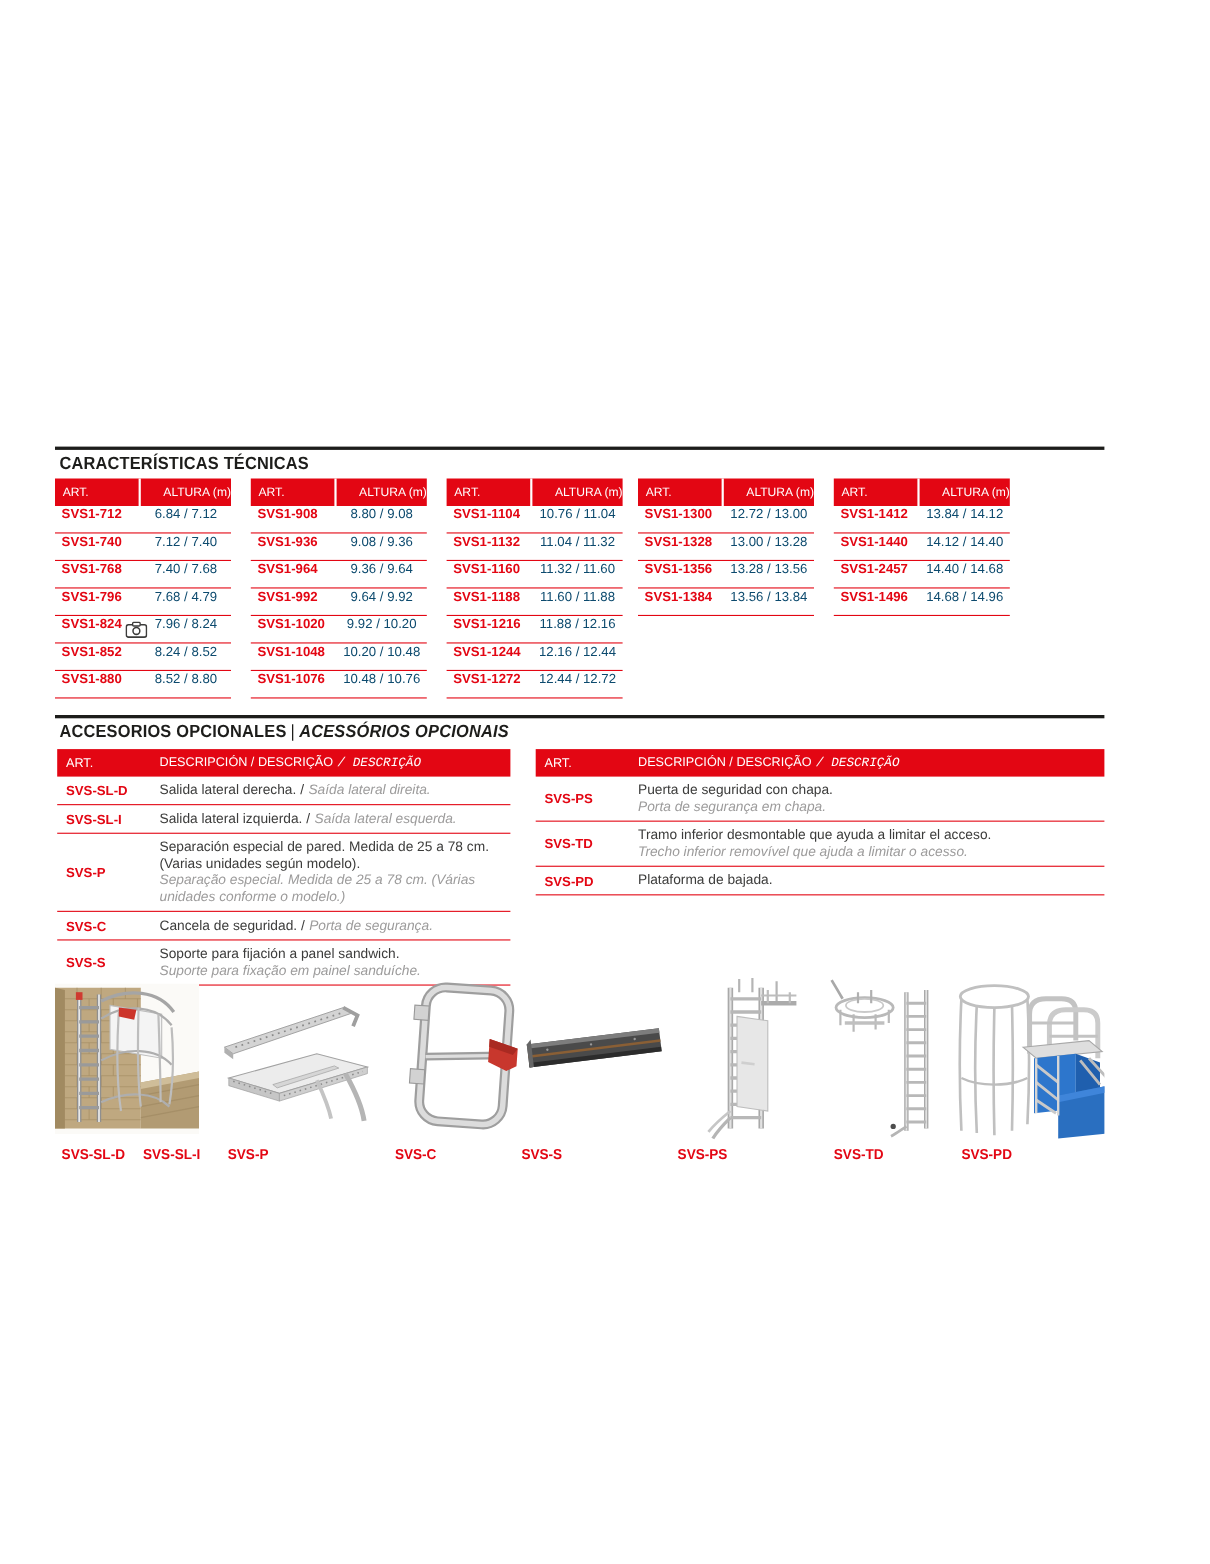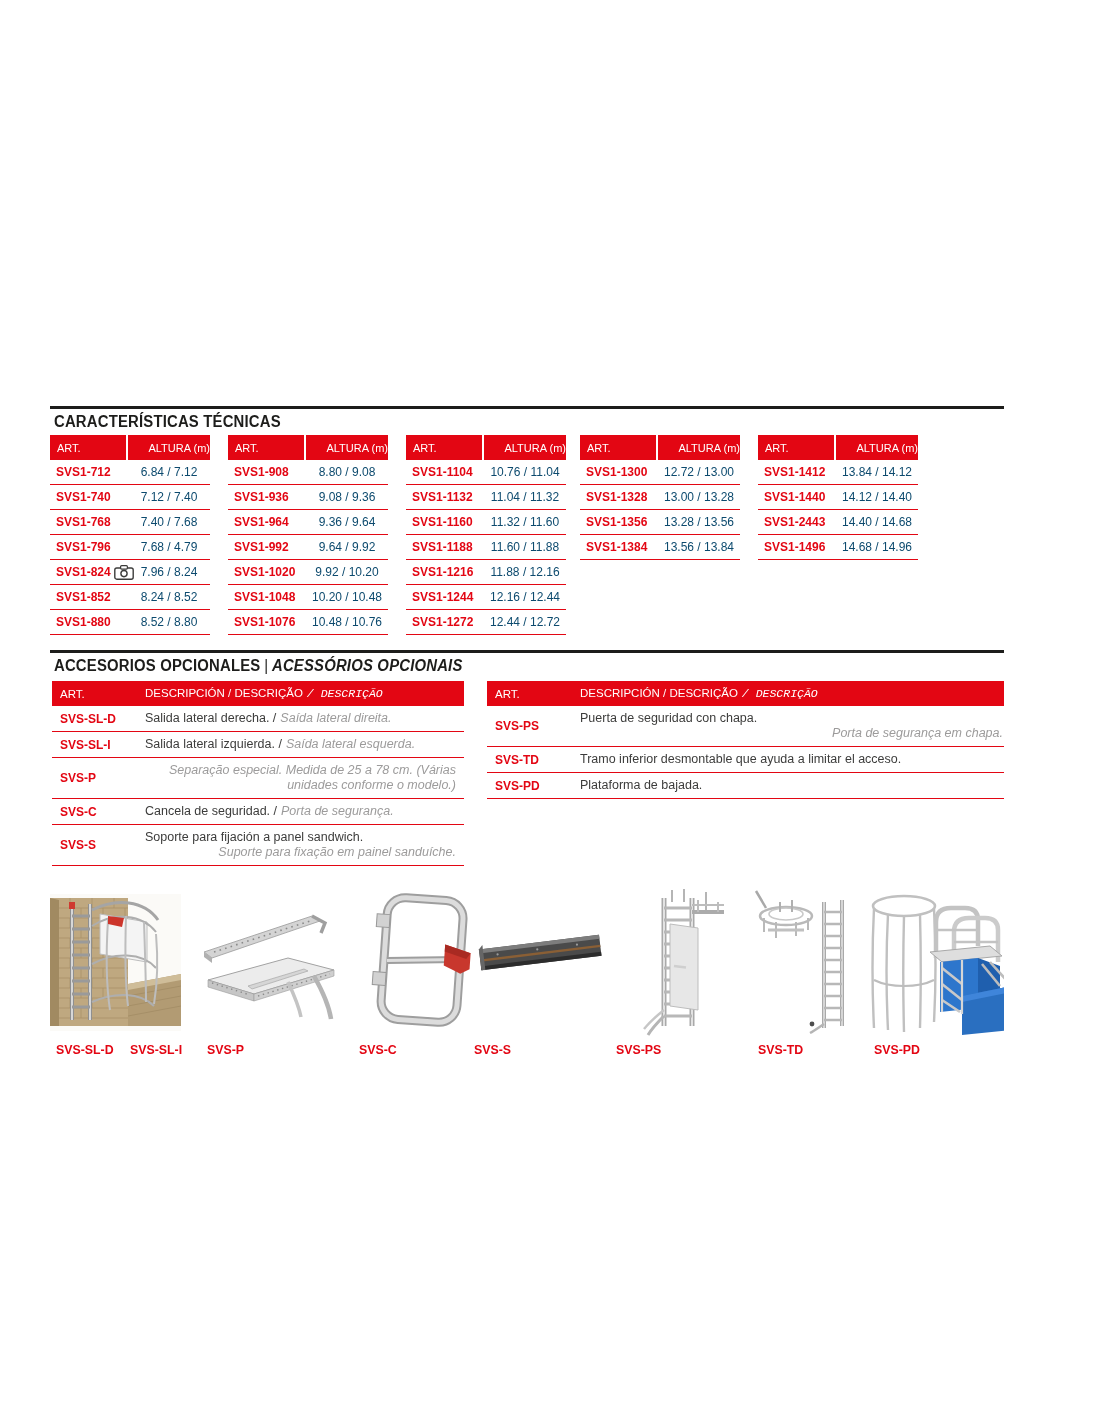--- a/index.html
+++ b/index.html
@@ -14,35 +14,35 @@
   }
   .sec-title .it { font-style:italic; }
   .sec-title .sep { font-weight:400; padding:0 4px; }
 
   
   .ttable { position:absolute; top:405px; width:160px; }
   .thead { display:flex; height:25px; background:#e30613; color:#ffffff; font-size:11px; align-items:center; }
   .thead .h-art { width:76px; padding-left:7px; box-sizing:border-box; }
   .thead .h-div { width:2px; align-self:stretch; background:#ffffff; }
   .thead .h-alt { flex:1; text-align:right; }
-  .trow { position:relative; display:flex; height:25px; box-sizing:border-box; align-items:center; border-bottom:1.4px solid #e30613; }
+  .trow { position:relative; display:flex; height:25px; box-sizing:border-box; border-bottom:1.4px solid #e30613; }
   .trow .c-art { width:78px; padding-left:6px; box-sizing:border-box; color:#e30613; font-weight:700; font-size:12px; white-space:nowrap; }
   .trow .c-alt { flex:1; text-align:center; color:#0c4a6e; font-size:12px; white-space:nowrap; }
   .cam { position:absolute; left:64px; top:5px; line-height:0; }
 
   
   .atable { position:absolute; top:651px; }
   .ahead { display:flex; height:25px; background:#e30613; color:#ffffff; font-size:11.5px; align-items:center; }
   .ahead .a-art { width:93px; padding-left:8px; box-sizing:border-box; }
   .ahead .a-desc { flex:1; }
   .ahead .hdr-it { font-style:italic; margin-left:4px;font-family:Liberation Mono, monospace; }
   .arow { display:flex; align-items:center; border-bottom:1.3px solid #e30613; padding:5px 0; }
   .arow .a-art { width:93px; padding-left:8px; box-sizing:border-box; color:#e30613; font-weight:700; font-size:12px; align-self:center; }
   .arow .a-desc { flex:1; font-size:12.5px; line-height:15px; color:#3c3c3b; padding-right:8px; }
-  .pt { font-style:italic; color:#9c9b9b;text-align:right; }
+  .pt { font-style:italic; color:#9c9b9b; }
   .pt-inline { display:inline; margin-left:4px; }
   .pt-block { display:block; }
 
   
   .gimg { position:absolute; line-height:0; }
   .glabel { position:absolute; top:1012px; font-size:13px; font-weight:700; color:#e30613; white-space:nowrap; transform:scaleX(0.95); transform-origin:left top; }
 </style>
 </head>
 <body>
 
@@ -198,21 +198,21 @@
     </div>
     <div class="trow">
         <div class="c-art">SVS1-1412</div>
         <div class="c-alt">13.84 / 14.12</div>
       </div>
     <div class="trow">
         <div class="c-art">SVS1-1440</div>
         <div class="c-alt">14.12 / 14.40</div>
       </div>
     <div class="trow">
-        <div class="c-art">SVS1-2443</div>
+        <div class="c-art">SVS1-2457</div>
         <div class="c-alt">14.40 / 14.68</div>
       </div>
     <div class="trow">
         <div class="c-art">SVS1-1496</div>
         <div class="c-alt">14.68 / 14.96</div>
       </div>
   </div>
 
   <div class="rule" style="top:620px;"></div>
   <div class="sec-title" style="top:627px;">
@@ -227,21 +227,21 @@
     <div class="arow">
       <div class="a-art">SVS-SL-D</div>
       <div class="a-desc"><span>Salida lateral derecha. /</span><span class="pt pt-inline">Saída lateral direita.</span></div>
     </div>
     <div class="arow">
       <div class="a-art">SVS-SL-I</div>
       <div class="a-desc"><span>Salida lateral izquierda. /</span><span class="pt pt-inline">Saída lateral esquerda.</span></div>
     </div>
     <div class="arow">
       <div class="a-art">SVS-P</div>
-      <div class="a-desc"><span class="pt pt-block">Separação especial. Medida de 25 a 78 cm. (Várias unidades conforme o modelo.)</span></div>
+      <div class="a-desc"><span>Separación especial de pared. Medida de 25 a 78 cm. (Varias unidades según modelo).</span><span class="pt pt-block">Separação especial. Medida de 25 a 78 cm. (Várias unidades conforme o modelo.)</span></div>
     </div>
     <div class="arow">
       <div class="a-art">SVS-C</div>
       <div class="a-desc"><span>Cancela de seguridad. /</span><span class="pt pt-inline">Porta de segurança.</span></div>
     </div>
     <div class="arow">
       <div class="a-art">SVS-S</div>
       <div class="a-desc"><span>Soporte para fijación a panel sandwich.</span><span class="pt pt-block">Suporte para fixação em painel sanduíche.</span></div>
     </div>
   </div>
@@ -250,21 +250,21 @@
     <div class="ahead">
       <div class="a-art">ART.</div>
       <div class="a-desc"><span>DESCRIPCIÓN / DESCRIÇÃO</span><span class="hdr-it">/ DESCRIÇÃO</span></div>
     </div>
     <div class="arow">
       <div class="a-art">SVS-PS</div>
       <div class="a-desc"><span>Puerta de seguridad con chapa.</span><span class="pt pt-block">Porta de segurança em chapa.</span></div>
     </div>
     <div class="arow">
       <div class="a-art">SVS-TD</div>
-      <div class="a-desc"><span>Tramo inferior desmontable que ayuda a limitar el acceso.</span></div>
+      <div class="a-desc"><span>Tramo inferior desmontable que ayuda a limitar el acceso.</span><span class="pt pt-block">Trecho inferior removível que ajuda a limitar o acesso.</span></div>
     </div>
     <div class="arow">
       <div class="a-art">SVS-PD</div>
       <div class="a-desc"><span>Plataforma de bajada.</span></div>
     </div>
   </div>
 
   <div class="gimg" style="left:50px; top:864px;">
     <svg width="131" height="137" viewBox="0 0 131 137">
       <rect width="131" height="137" fill="#fbfaf7"></rect>

